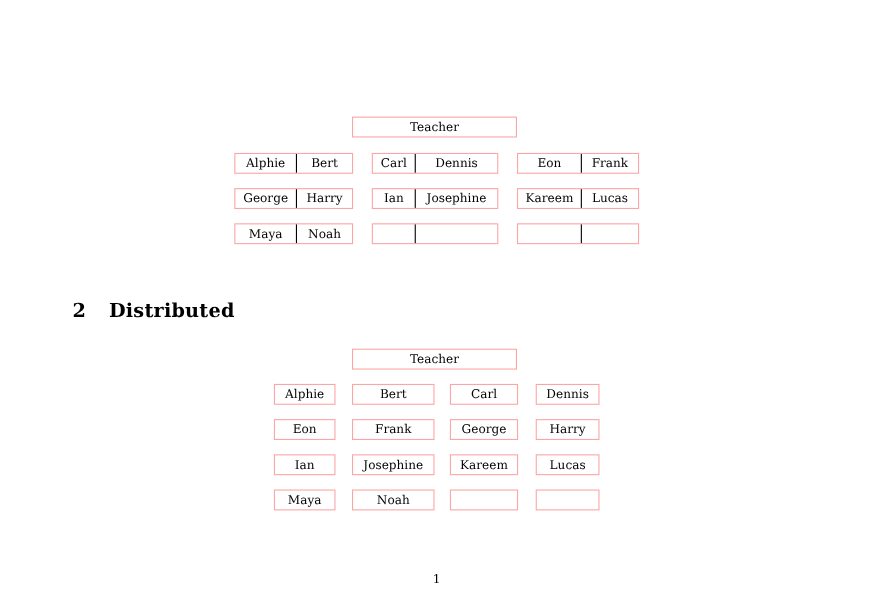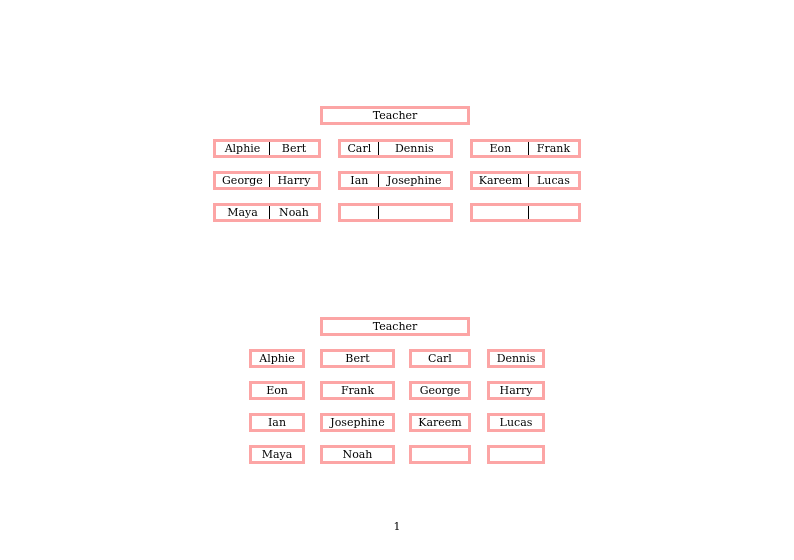--- a/index.html
+++ b/index.html
@@ -34,21 +34,21 @@
     display: inline-block;
     width: 33px;
   }
   #heading-classical   { left: 66px; top: 64px; }
   #heading-distributed { left: 66px; top: 275px; }
 
   
   .bx {
     position: absolute;
     box-sizing: border-box;
-    border: 3px solid #fca5a5;
+    border: 1px solid #fca5a5;
     background: #ffffff;
     font-size: 11px;
     line-height: 1;
     display: flex;
     align-items: center;
     justify-content: center;
     height: 19px;
     white-space: nowrap;
   }
 
@@ -162,20 +162,23 @@
   </div>
   <div class="bx pair-box grp-right c-row-1">
     <span class="cell left-cell">Kareem</span>
     <span class="cell right-cell">Lucas</span>
   </div>
   <div class="bx pair-box grp-right c-row-2">
     <span class="cell left-cell"></span>
     <span class="cell right-cell"></span>
   </div>
 
+  <div class="section-heading" id="heading-distributed">
+    <span class="num">2</span><span>Distributed</span>
+  </div>
 
   <div class="bx teacher-box" id="teacher-distributed">Teacher</div>
 
   <div class="bx d-col-0 d-row-0">Alphie</div>
   <div class="bx d-col-1 d-row-0">Bert</div>
   <div class="bx d-col-2 d-row-0">Carl</div>
   <div class="bx d-col-3 d-row-0">Dennis</div>
 
   <div class="bx d-col-0 d-row-1">Eon</div>
   <div class="bx d-col-1 d-row-1">Frank</div>

